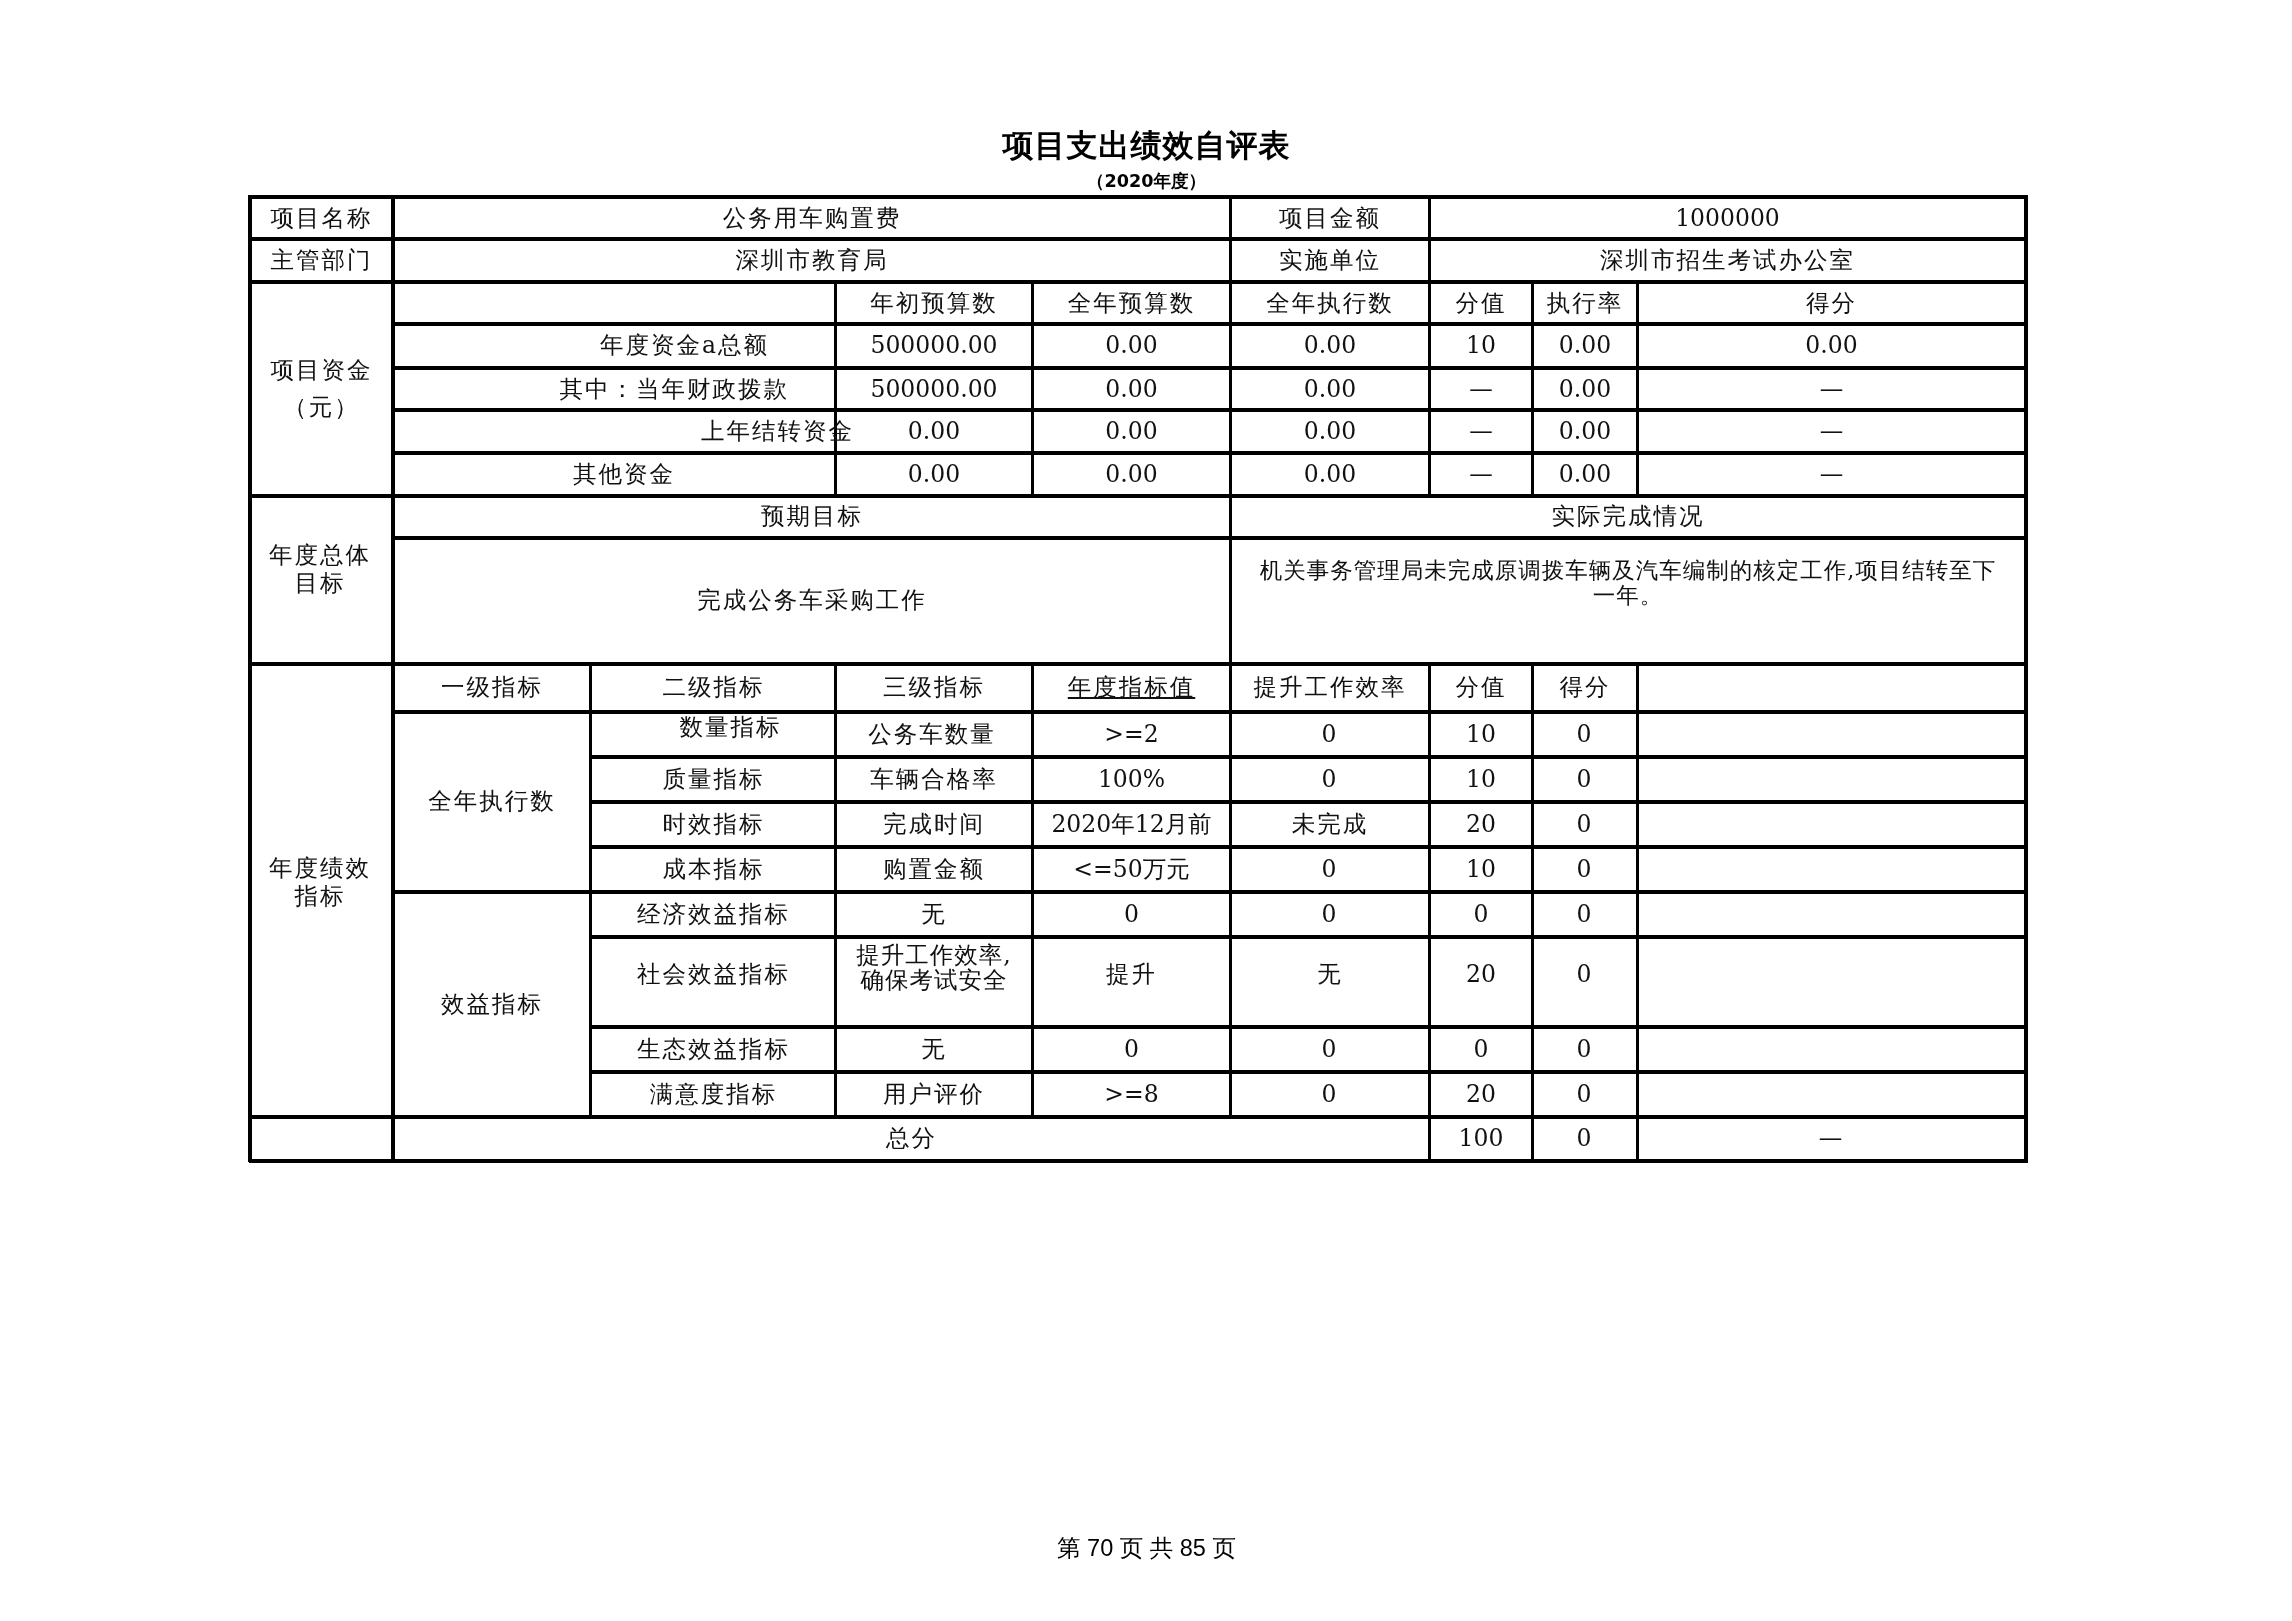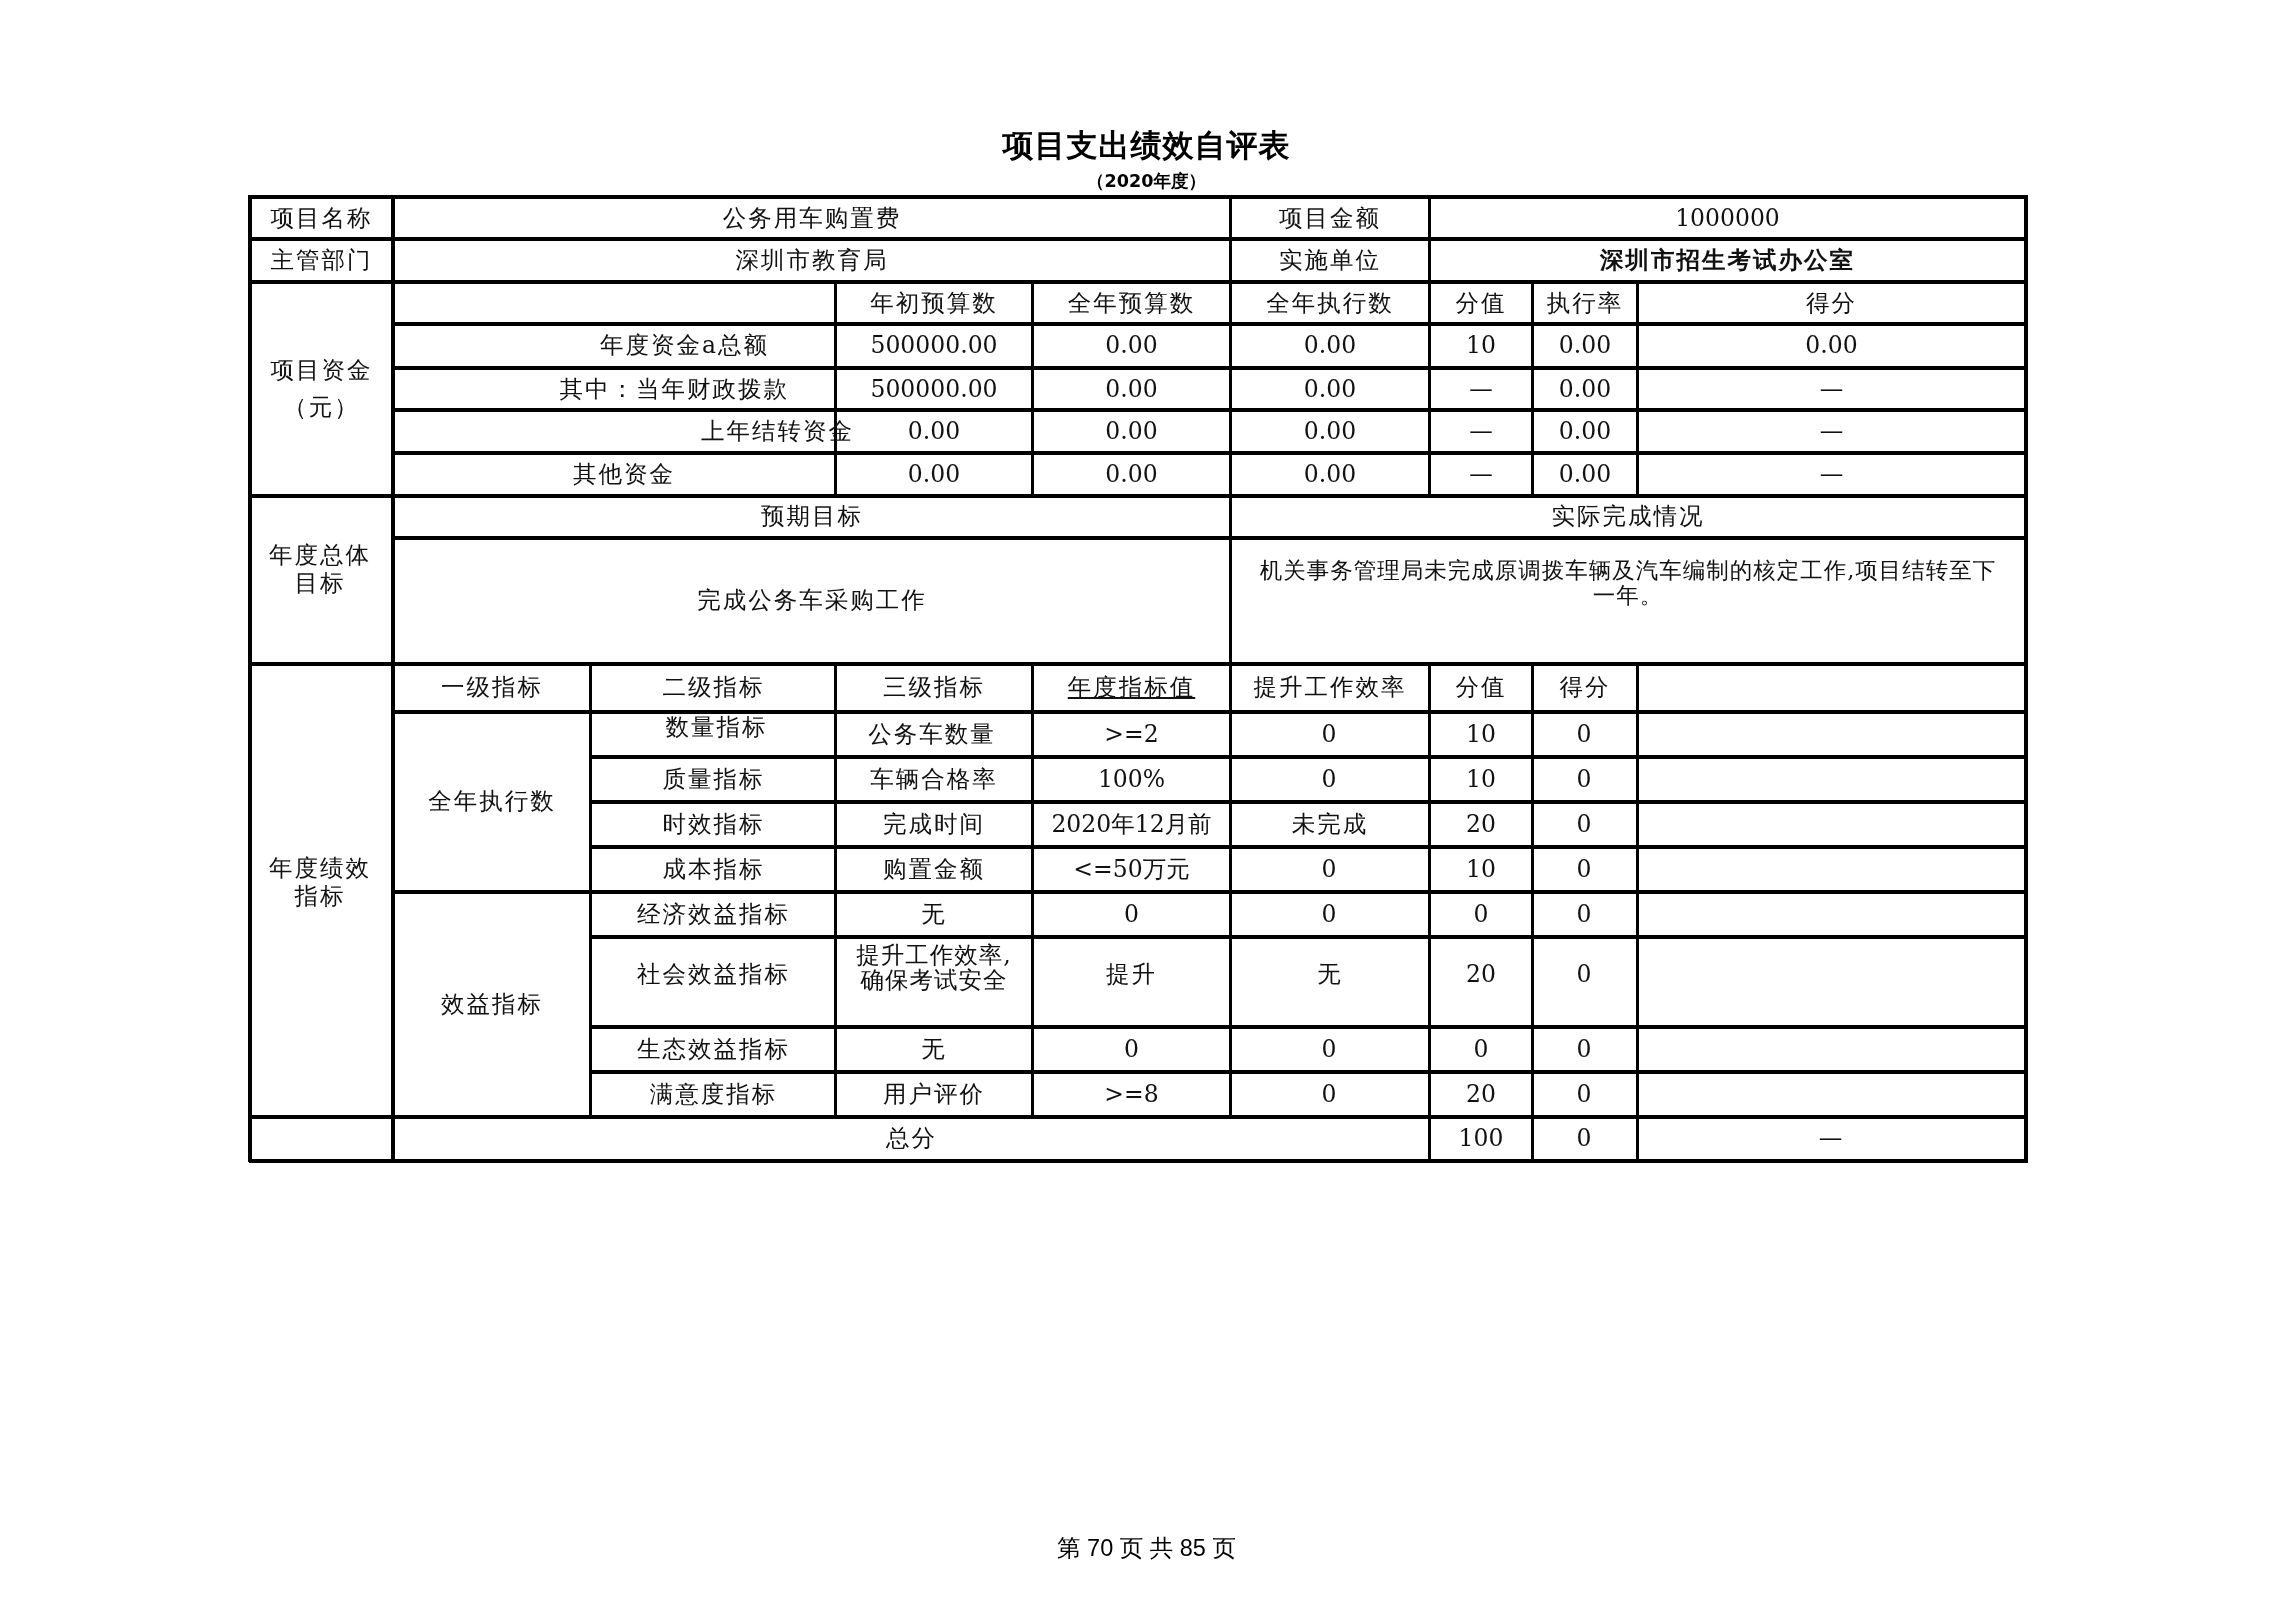--- a/index.html
+++ b/index.html
@@ -76,21 +76,21 @@
   <div class="vl thin" style="left:1636px;top:662px;height:501px;"></div>
 
   <div class="cell" style="left:251px;top:199px;width:141px;height:39px;">项目名称</div>
   <div class="cell" style="left:395px;top:199px;width:834px;height:39px;">公务用车购置费</div>
   <div class="cell" style="left:1232px;top:199px;width:196px;height:39px;">项目金额</div>
   <div class="cell" style="left:1431px;top:199px;width:593px;height:39px;letter-spacing:0;">1000000</div>
 
   <div class="cell" style="left:251px;top:241px;width:141px;height:40px;">主管部门</div>
   <div class="cell" style="left:395px;top:241px;width:834px;height:40px;">深圳市教育局</div>
   <div class="cell" style="left:1232px;top:241px;width:196px;height:40px;">实施单位</div>
-  <div class="cell" style="left:1431px;top:241px;width:593px;height:40px;font-weight:bold;">深圳市招生考试办公室</div>
+  <div class="cell" style="left:1431px;top:241px;width:593px;height:40px;">深圳市招生考试办公室</div>
 
   <div class="cell" style="left:251px;top:284px;width:141px;height:210px;flex-direction:column;">
     <span>项目资金</span>
     <span style="margin-top:9.8px;">（元）</span>
   </div>
   <div class="cell" style="left:837px;top:284px;width:194px;height:39px;">年初预算数</div>
   <div class="cell" style="left:1034px;top:284px;width:195px;height:39px;">全年预算数</div>
   <div class="cell" style="left:1232px;top:284px;width:196px;height:39px;">全年执行数</div>
   <div class="cell" style="left:1431px;top:284px;width:100px;height:39px;">分值</div>
   <div class="cell" style="left:1534px;top:284px;width:102px;height:39px;">执行率</div>
@@ -140,21 +140,21 @@
   <div class="cell" style="left:593px;top:666px;width:241px;height:44px;">二级指标</div>
   <div class="cell" style="left:837px;top:666px;width:194px;height:44px;">三级指标</div>
   <div class="cell" style="left:1034px;top:666px;width:195px;height:44px;text-decoration:underline;">年度指标值</div>
   <div class="cell" style="left:1232px;top:666px;width:196px;height:44px;">提升工作效率</div>
   <div class="cell" style="left:1431px;top:666px;width:100px;height:44px;">分值</div>
   <div class="cell" style="left:1534px;top:666px;width:102px;height:44px;">得分</div>
 
   <div class="cell" style="left:395px;top:714px;width:194px;height:176px;">全年执行数</div>
   <div class="cell" style="left:395px;top:894px;width:194px;height:222px;">效益指标</div>
 
-  <div class="cell" style="left:596px;top:714px;width:241px;height:26px;">数量指标</div>
+  <div class="cell" style="left:610px;top:714px;width:241px;height:26px;">数量指标</div>
   <div class="cell" style="left:837px;top:714px;width:190px;height:41px;">公务车数量</div>
   <div class="cell" style="left:1034px;top:714px;width:195px;height:41px;letter-spacing:0;">&gt;=2</div>
   <div class="cell" style="left:1232px;top:714px;width:196px;height:41px;">0</div>
   <div class="cell" style="left:1431px;top:714px;width:100px;height:41px;letter-spacing:0;">10</div>
   <div class="cell" style="left:1534px;top:714px;width:102px;height:41px;">0</div>
   <div class="cell" style="left:1639px;top:714px;width:385px;height:41px;"></div>
 
   <div class="cell" style="left:593px;top:759px;width:241px;height:41px;">质量指标</div>
   <div class="cell" style="left:837px;top:759px;width:194px;height:41px;">车辆合格率</div>
   <div class="cell" style="left:1034px;top:759px;width:195px;height:41px;letter-spacing:0;">100%</div>

